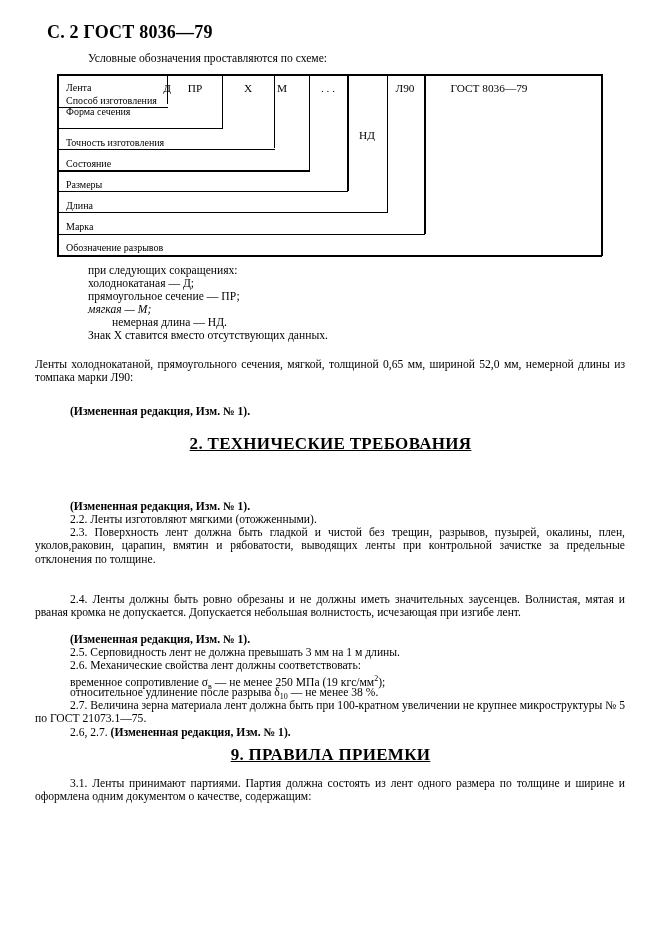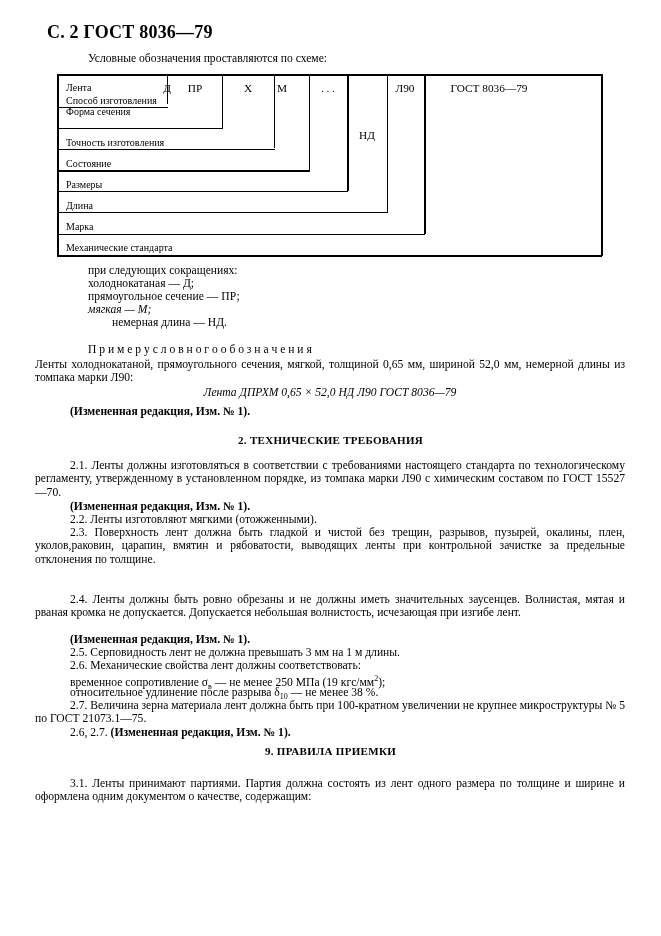--- a/index.html
+++ b/index.html
@@ -48,22 +48,23 @@
   .bold { font-weight: bold; }
   .ital { font-style: italic; }
   .center { text-align: center; }
 
   .heading {
     position: absolute;
     width: 100%;
     left: 0;
     text-align: center;
     font-weight: bold;
-    font-size: 11px;
+    font-size: 17px;
     letter-spacing: 0.3px;
+    text-decoration: underline;
   }
 
   
   #schema {
     position: absolute;
     left: 57px;
     top: 74px;
     width: 545px;
     height: 182px;
   }
@@ -127,45 +128,43 @@
     <div class="code" style="left:372px; top:8px;  width:120px;">ГОСТ 8036—79</div>
 
     <div class="lbl" style="left:9px; top:7px;">Лента</div>
     <div class="lbl" style="left:9px; top:20px;">Способ изготовления</div>
     <div class="lbl" style="left:9px; top:31px;">Форма сечения</div>
     <div class="lbl" style="left:9px; top:62px;">Точность изготовления</div>
     <div class="lbl" style="left:9px; top:83px;">Состояние</div>
     <div class="lbl" style="left:9px; top:104px;">Размеры</div>
     <div class="lbl" style="left:9px; top:125px;">Длина</div>
     <div class="lbl" style="left:9px; top:146px;">Марка</div>
-    <div class="lbl" style="left:9px; top:167px;">Механические стандарта</div>
+    <div class="lbl" style="left:9px; top:167px;">Обозначение разрывов</div>
 
     <div class="hline" style="left:0px; top:33px;  width:111px;"></div>
     <div class="hline" style="left:0px; top:54px;  width:166px;"></div>
     <div class="hline" style="left:0px; top:75px;  width:218px;"></div>
     <div class="hline thick" style="left:0px; top:96px;  width:253px;"></div>
     <div class="hline" style="left:0px; top:117px; width:291px;"></div>
     <div class="hline" style="left:0px; top:138px; width:331px;"></div>
     <div class="hline" style="left:0px; top:160px; width:368px;"></div>
   </div>
 
   <div class="tx" style="left:88px; top:264px;text-align:center;">при следующих сокращениях:</div>
   <div class="tx" style="left:88px; top:277px;">холоднокатаная — Д;</div>
   <div class="tx" style="left:88px; top:290px;">прямоугольное сечение — ПР;</div>
   <div class="tx" style="left:88px; top:303px;font-style:italic;">мягкая — М;</div>
   <div class="tx" style="left:88px; top:316px;padding-left:24px;">немерная длина — НД.</div>
+  <div class="tx" style="left:88px; top:329px;">Знак Х ставится вместо отсутствующих данных.</div>
 
-  <div class="tx" style="left:88px; top:343px;">П р и м е р   у с л о в н о г о   о б о з н а ч е н и я</div>
   <div class="tx just" style="left:35px; top:358px; width:590px;">Ленты холоднокатаной, прямоугольного сечения, мягкой, толщиной 0,65 мм, шириной 52,0 мм, немерной длины из томпака марки Л90:</div>
-  <div class="tx ital center" style="left:35px; top:386px; width:590px; white-space:nowrap;">Лента ДПРХМ 0,65 × 52,0 НД Л90 ГОСТ 8036—79</div>
   <div class="tx bold" style="left:70px; top:405px;">(Измененная редакция, Изм. № 1).</div>
 
   <div class="heading" style="top:434px;">2.  ТЕХНИЧЕСКИЕ ТРЕБОВАНИЯ</div>
 
-  <div class="tx just" style="left:35px; top:459px; width:590px; text-indent:35px;">2.1.  Ленты должны изготовляться в соответствии с требованиями настоящего стандарта по технологическому регламенту, утвержденному в установленном порядке, из томпака марки Л90 с химическим составом по ГОСТ 15527—70.</div>
   <div class="tx bold" style="left:70px; top:500px;">(Измененная редакция, Изм. № 1).</div>
   <div class="tx" style="left:70px; top:513px;">2.2.  Ленты изготовляют мягкими (отожженными).</div>
   <div class="tx just" style="left:35px; top:526px; width:590px; text-indent:35px;">2.3.  Поверхность лент должна быть гладкой и чистой без трещин, разрывов, пузырей, окалины, плен, уколов,раковин, царапин, вмятин и рябоватости, выводящих ленты при контрольной зачистке за предельные отклонения по толщине.</div>
   <div class="tx just" style="left:35px; top:593px; width:590px; text-indent:35px;">2.4.  Ленты должны быть ровно обрезаны и не должны иметь значительных заусенцев. Волнистая, мятая и рваная кромка не допускается. Допускается небольшая волнистость, исчезающая при изгибе лент.</div>
   <div class="tx bold" style="left:70px; top:633px;">(Измененная редакция, Изм. № 1).</div>
   <div class="tx" style="left:70px; top:646px;">2.5.  Серповидность лент не должна превышать 3 мм на 1 м длины.</div>
   <div class="tx" style="left:70px; top:659px;">2.6.  Механические свойства лент должны соответствовать:</div>
 
   <div class="tx" style="left:70px; top:672px;"><span>временное сопротивление σ</span><sub style="font-size:8px;">в</sub><span> — не менее 250 МПа (19 кгс/мм</span><sup style="font-size:8px;">2</sup><span>);</span></div>
 

